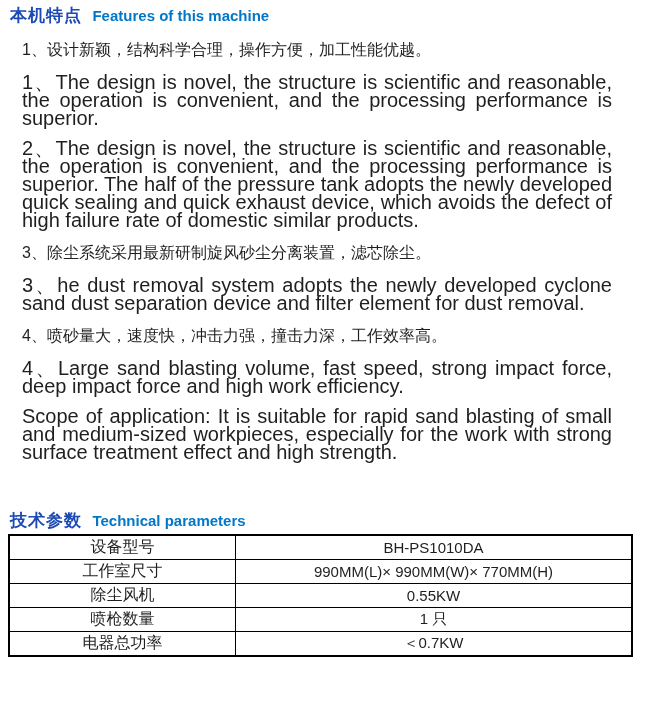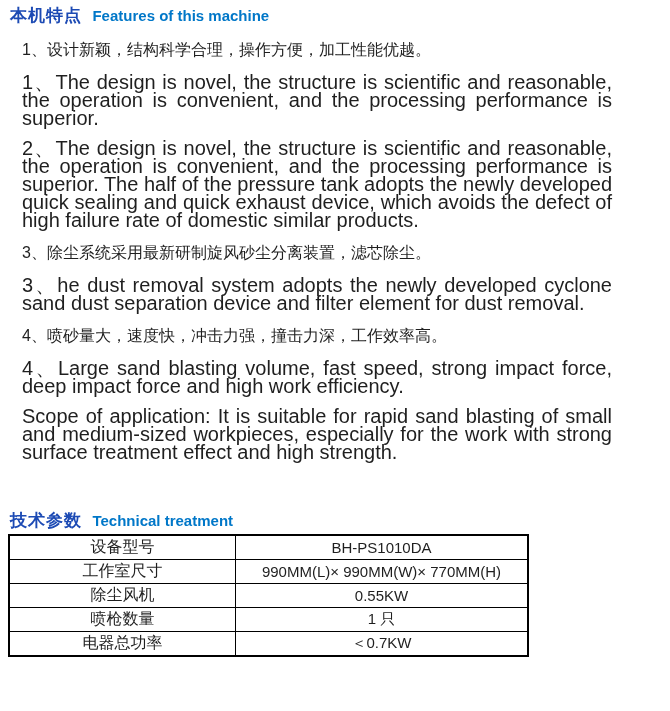--- a/index.html
+++ b/index.html
@@ -49,21 +49,21 @@
     font-size: 20px;
     line-height: 18px;
   }
   .specs-heading {
     margin-top: 50px;
     margin-bottom: 3px;
   }
   table.specs {
     border-collapse: collapse;
     table-layout: fixed;
-    width: 521px;
+    width: 625px;
     margin-left: -2px;
     border: 2px solid #000000;
   }
   table.specs td {
     border: 1px solid #000000;
     height: 23px;
     padding: 0 4px;
     text-align: center;
     vertical-align: middle;
     overflow: hidden;
@@ -94,21 +94,21 @@
     <p class="en">2、The design is novel, the structure is scientific and reasonable, the operation is convenient, and the processing performance is superior. The half of the pressure tank adopts the newly developed quick sealing and quick exhaust device, which avoids the defect of high failure rate of domestic similar products.</p>
     <p class="zh">3、除尘系统采用最新研制旋风砂尘分离装置，滤芯除尘。</p>
     <p class="en">3、he dust removal system adopts the newly developed cyclone sand dust separation device and filter element for dust removal.</p>
     <p class="zh">4、喷砂量大，速度快，冲击力强，撞击力深，工作效率高。</p>
     <p class="en">4、Large sand blasting volume, fast speed, strong impact force, deep impact force and high work efficiency.</p>
     <p class="en">Scope of application: It is suitable for rapid sand blasting of small and medium-sized workpieces, especially for the work with strong surface treatment effect and high strength.</p>
   </div>
 
   <div class="section-heading specs-heading">
     <span class="h-zh">技术参数</span>
-    <span class="h-en">Technical treatment</span>
+    <span class="h-en">Technical parameters</span>
   </div>
 
   <table class="specs">
     <tbody>
       <tr>
         <td class="spec-label">设备型号</td>
         <td class="spec-value">BH-PS1010DA</td>
       </tr>
       <tr>
         <td class="spec-label">工作室尺寸</td>

